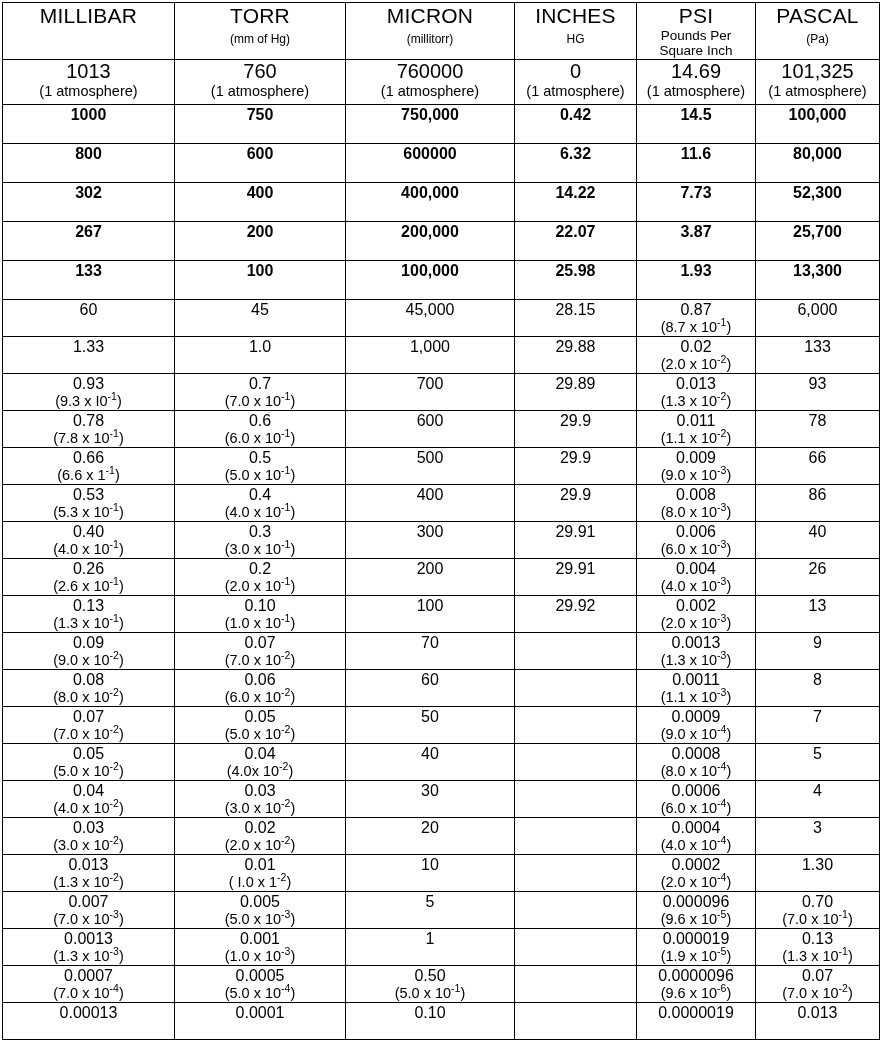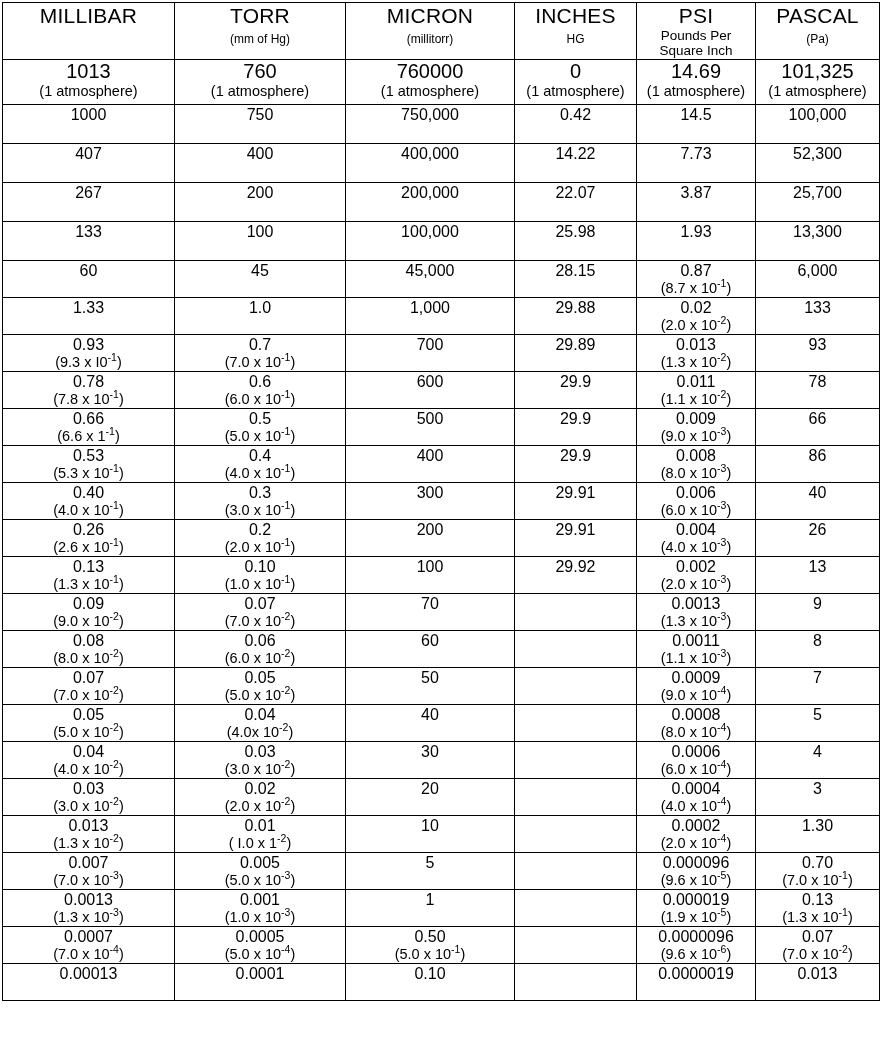--- a/index.html
+++ b/index.html
@@ -88,21 +88,21 @@
     display: block;
     line-height: 17px;
     white-space: nowrap;
   }
   .val-sci sup {
     font-size: 10.5px;
     vertical-align: super;
     line-height: 0;
   }
 
-  tr.tall-row td { height: 38px; padding-top: 2px; }
+  tr.tall-row td { height: 38px; padding-top: 2px; font-weight: bold; }
   tr.dual-row td { height: 36px; padding-top: 2px; }
 
   .empty { visibility: hidden; }
 </style>
 </head>
 <body>
 
 <table id="conv-table">
   <colgroup>
     <col class="c-millibar">
@@ -182,21 +182,41 @@
         </td>
         <td>
           <span class="val-main">14.5</span>
         </td>
         <td>
           <span class="val-main">100,000</span>
         </td>
       </tr>
       <tr class="tall-row">
         <td>
-          <span class="val-main">407</span>
+          <span class="val-main">800</span>
+        </td>
+        <td>
+          <span class="val-main">600</span>
+        </td>
+        <td>
+          <span class="val-main">600000</span>
+        </td>
+        <td>
+          <span class="val-main">6.32</span>
+        </td>
+        <td>
+          <span class="val-main">11.6</span>
+        </td>
+        <td>
+          <span class="val-main">80,000</span>
+        </td>
+      </tr>
+      <tr class="tall-row">
+        <td>
+          <span class="val-main">302</span>
         </td>
         <td>
           <span class="val-main">400</span>
         </td>
         <td>
           <span class="val-main">400,000</span>
         </td>
         <td>
           <span class="val-main">14.22</span>
         </td>

